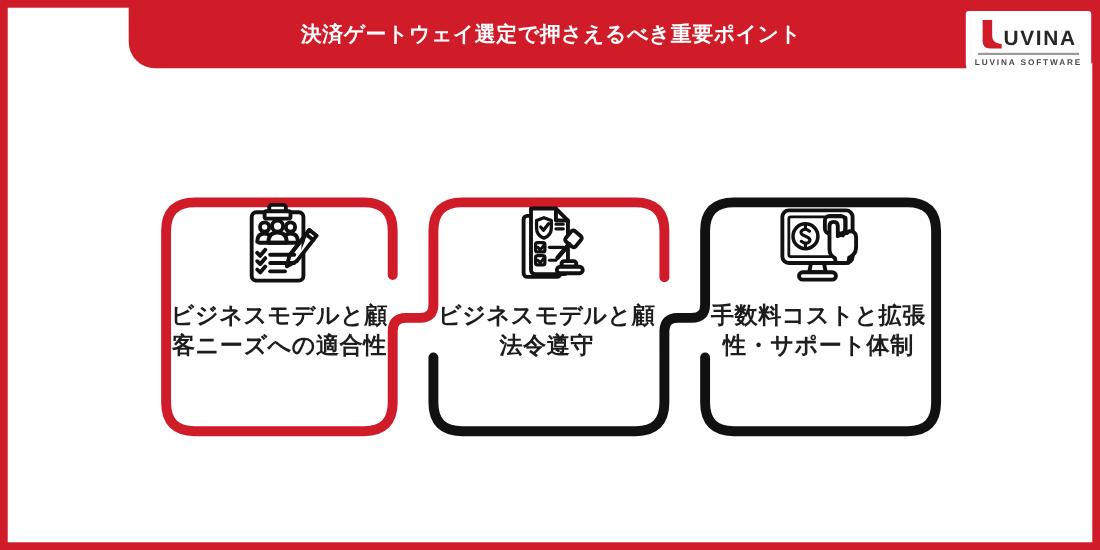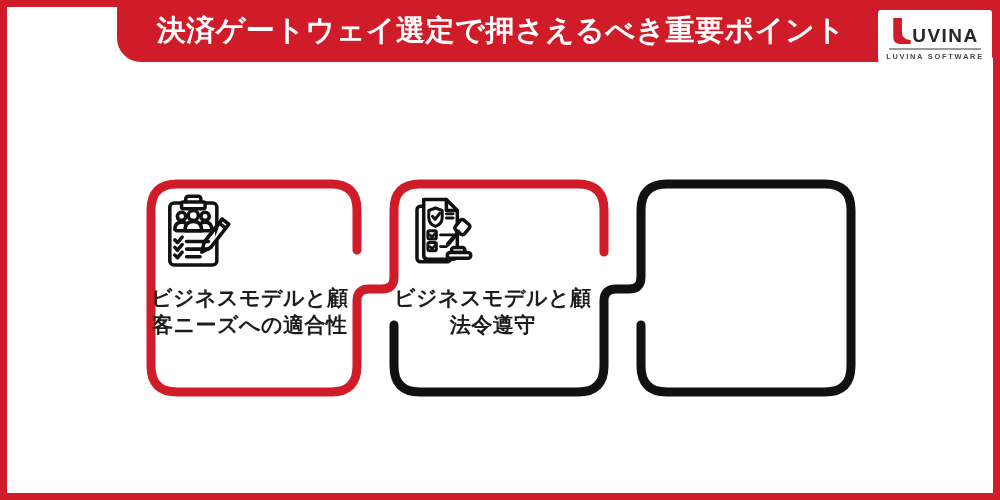--- a/index.html
+++ b/index.html
@@ -13,35 +13,35 @@
     font-family:"Liberation Sans","DejaVu Sans",sans-serif;
   }
   .frame{position:absolute;inset:0;border:7px solid var(--red);pointer-events:none;z-index:5;}
   .header-band{
     position:absolute;left:117px;top:0;width:883px;height:62px;background:var(--red);
     border-radius:0 0 20px 24px;z-index:6;
     display:flex;align-items:center;justify-content:center;
     padding:0 135px 0 20px;box-sizing:border-box;
   }
   .page-title{
-    color:#ffffff;font-size:29px;font-weight:800;letter-spacing:.5px;white-space:nowrap;
+    color:#ffffff;font-size:19px;font-weight:800;letter-spacing:.5px;white-space:nowrap;
   }
   .logo-box{
     position:absolute;left:878px;top:10px;width:114px;height:58px;background:#ffffff;
     border-radius:3px 3px 9px 9px;z-index:7;
     display:flex;flex-direction:column;align-items:center;justify-content:center;
   }
   .logo-row{display:flex;align-items:flex-end;gap:1px;height:27px;}
   .logo-word{font-size:19px;font-weight:800;color:#262626;letter-spacing:1.5px;line-height:1;}
   .logo-divider{width:92px;height:1.5px;background:#9a9a9a;margin:3px 0 3px;}
   .logo-tagline{font-size:7.5px;font-weight:bold;color:#4a4a4a;letter-spacing:1.7px;line-height:1;text-align:center;}
   .chain{position:absolute;left:0;top:0;z-index:2;pointer-events:none;}
   .card{
-    position:absolute;top:190px;width:206px;height:198px;z-index:3;
-    display:flex;flex-direction:column;align-items:flex-start;
+    position:absolute;top:180px;width:206px;height:198px;z-index:3;
+    display:flex;flex-direction:column;align-items:center;
   }
   .card-1{left:151px;}
   .card-2{left:394px;}
   .card-3{left:641px;}
   .card-icon{margin-top:2px;}
   .card-label{
     margin-top:8px;font-size:21px;font-weight:700;line-height:27px;color:var(--text);
     text-align:center;white-space:pre-line;letter-spacing:.5px;
   }
 </style>
@@ -120,14 +120,29 @@
         <rect x="-7" y="-9" width="14" height="15" rx="3" fill="#fff"></rect>
         <path d="M0 6 L0 25" stroke-width="5"></path>
       </g>
       <rect x="66" y="66" width="16" height="6" rx="3" fill="#fff"></rect>
       <rect x="61" y="72" width="28" height="7" rx="3.5" fill="#fff"></rect>
     </svg>
     <div class="card-label">ビジネスモデルと顧
 法令遵守</div>
   </div>
 
+  <div class="card card-3">
+    <svg class="card-icon" width="88" height="84" viewBox="0 0 100 100" aria-hidden="true" fill="none" stroke="#111" stroke-width="4.2" stroke-linecap="round" stroke-linejoin="round">
+      <path d="M42 68 L40 78 H58 L56 68" fill="#fff"></path>
+      <rect x="29" y="78" width="40" height="8" rx="4" fill="#fff"></rect>
+      <rect x="11" y="11" width="76" height="57" rx="7" fill="#fff"></rect>
+      <rect x="18" y="18" width="62" height="43" rx="2" stroke-width="3"></rect>
+      <circle cx="36" cy="39" r="13.5" stroke-width="3.8"></circle>
+      <path d="M40.5 33.5 Q36 30 32.5 32.5 Q29.5 35 33 37.5 L39 40.5 Q42.5 43 39.5 45.5 Q36 48 31.5 44.5" stroke-width="3.4"></path>
+      <path d="M36 27.5 V31 M36 47 V50.5" stroke-width="3.4"></path>
+      <rect x="57" y="17" width="22" height="19" rx="5"></rect>
+      <path d="M62 50 V28 Q62 23.5 66.5 23.5 Q71 23.5 71 28 V39 Q73.5 37.2 76.5 38.2 Q77.3 35 81 35.6 Q82.4 32.8 86 33.8 Q90.8 35 90.8 40 V50 Q90.8 59 83.3 62 L82.5 67.8 H69 L67.8 62.6 Q62 59.8 62 53 Z" fill="#fff"></path>
+    </svg>
+    <div class="card-label">手数料コストと拡張
+性・サポート体制</div>
+  </div>
 
 </div>
 
 </body></html>

